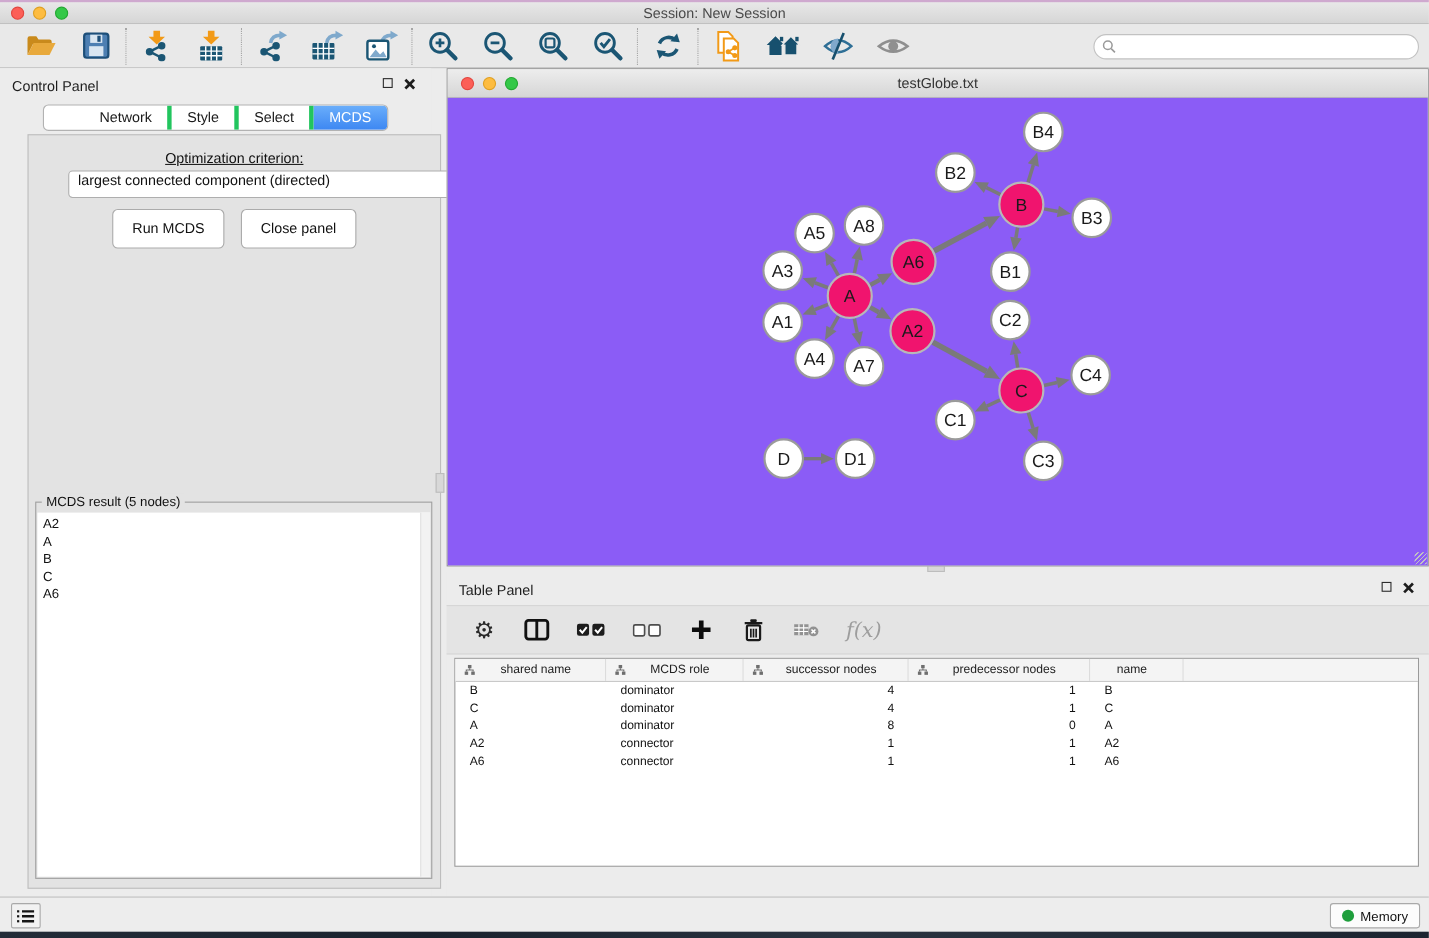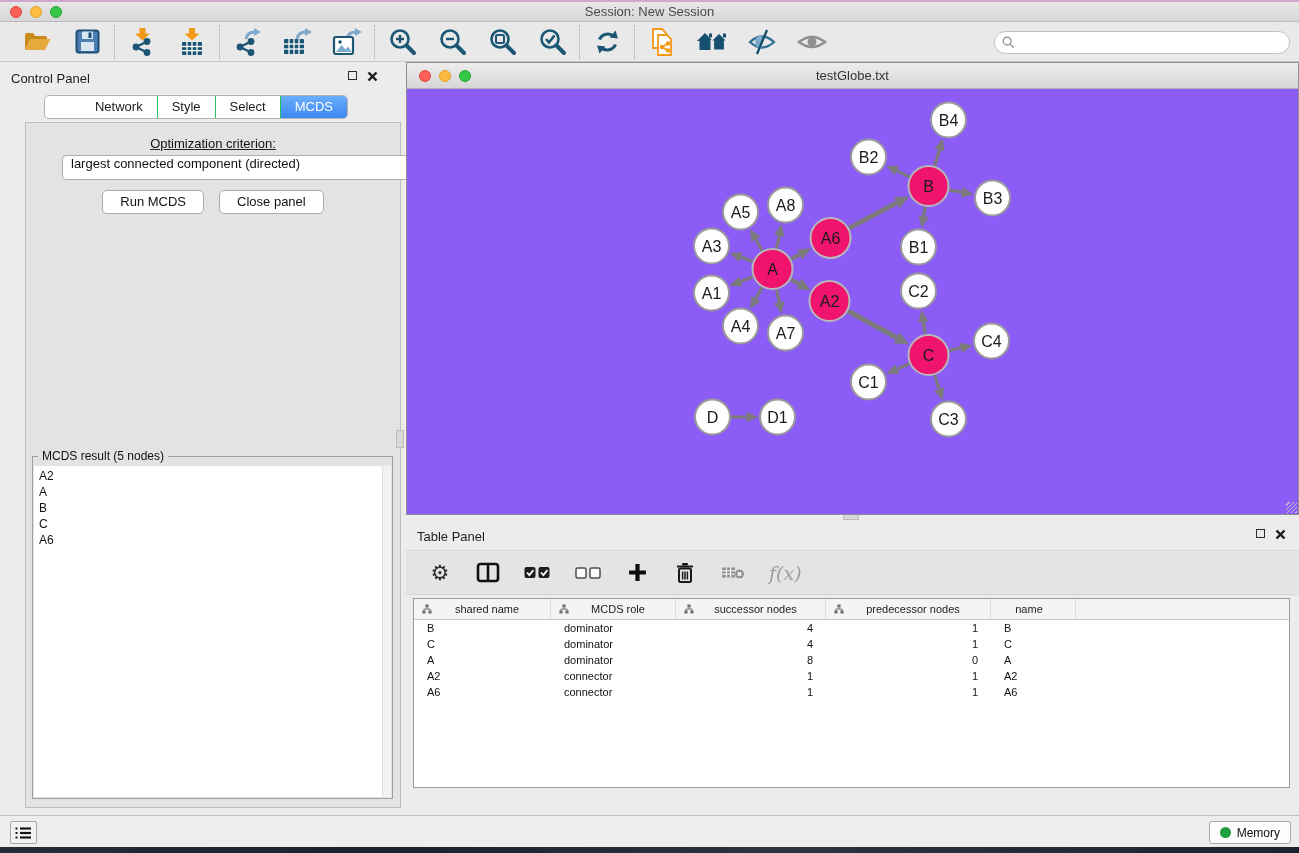--- a/index.html
+++ b/index.html
@@ -28,34 +28,34 @@
 
   
   .control-panel { position:absolute; left:0; top:62px; width:392px; height:753px; background:#ececec; }
   .panel-head { position:relative; height:30px; }
   .panel-head .panel-title { position:absolute; left:11px; top:9px; font-size:13px; color:#1d1d1d; }
   .panel-head .panel-ctrl { position:absolute; top:9px; display:flex; gap:10px; }
   .cp-content { position:absolute; left:25px; top:60px; width:376px; height:686px;
     background:#e3e3e3; border:1px solid #bdbdbd;text-decoration:underline; }
   .seg-tabs { position:absolute; top:33px; left:0; right:0; display:flex; justify-content:center; z-index:5; }
   .seg-inner { display:flex; background:#fff; border:1px solid #b2b2b2; border-radius:5px; overflow:hidden; }
-  .seg-tab { padding:3px 14px; font-size:13px; color:#1b1b1b; border-left:1px solid #22c55e; line-height:16px; }
+  .seg-tab { padding:3px 14px; font-size:13px; color:#1b1b1b; border-left:4px solid #22c55e; line-height:16px; }
   .seg-tab:first-child { border-left:none;margin-left:36px; }
   .seg-tab.selected { background:linear-gradient(#6aaefb,#3d87f2); color:#fff; }
 
   .opt-label { text-align:center; margin-top:13px; font-size:13px; color:#111; }
   .combo { position:absolute; left:36px; top:32px; width:367px; height:25px; background:#ffffff;
     border:1px solid #aeaeae; border-radius:4px; display:flex; }
   .combo .combo-text { flex:1; padding-left:8px; font-size:13px; color:#111; white-space:nowrap; overflow:hidden; }
   .combo .stepper { width:19px; height:21px; margin-right:1px; border-radius:3px;
     background:linear-gradient(#71b0f8,#3c83ef); display:flex; flex-direction:column; align-items:center; justify-content:center; gap:2px; }
   .chev-up { width:0; height:0; border-left:4px solid transparent; border-right:4px solid transparent; border-bottom:5px solid #fff; }
   .chev-dn { width:0; height:0; border-left:4px solid transparent; border-right:4px solid transparent; border-top:5px solid #fff; }
   .btn-row { position:absolute; top:67px; left:0; right:0; display:flex; justify-content:center; gap:15px; }
-  .push-btn { height:24px; padding:0 17px; background:#fff; border:1px solid #ababab; border-radius:5px;
+  .push-btn { height:36px; padding:0 17px; background:#fff; border:1px solid #ababab; border-radius:5px;
     font-size:13px; color:#111; line-height:22px; }
 
   .group-box { position:absolute; left:6px; right:7px; top:333px; bottom:8px; border:1px solid #9f9f9f; }
   .group-title { position:absolute; top:-8px; left:5px; background:#e3e3e3; padding:0 4px; font-size:12px; color:#111; }
   .group-list { position:absolute; left:1px; right:1px; top:9px; bottom:1px; background:#fff; overflow:hidden; padding:2px 0 0 5px; }
   .result-item { font-size:12px; line-height:16px; color:#111; }
   .group-scroll { position:absolute; right:1px; top:9px; bottom:1px; width:9px; background:#f2f2f2; border-left:1px solid #e0e0e0; }
 
   
   .net-window { position:absolute; left:406px; top:62px; width:893px; height:453px;

